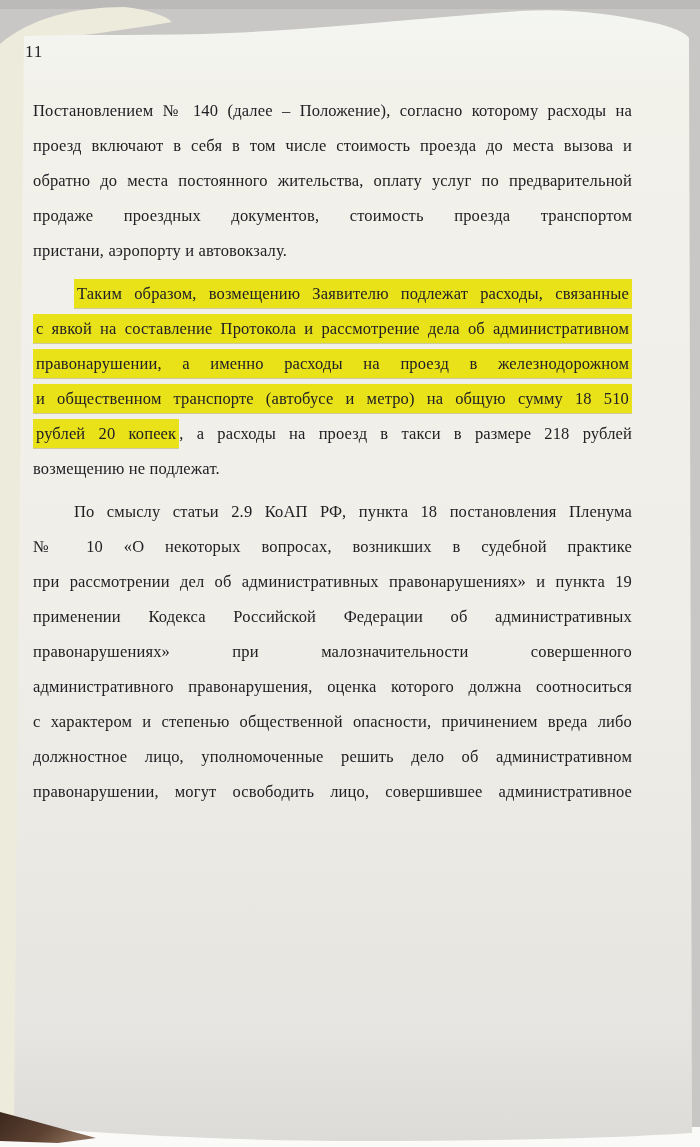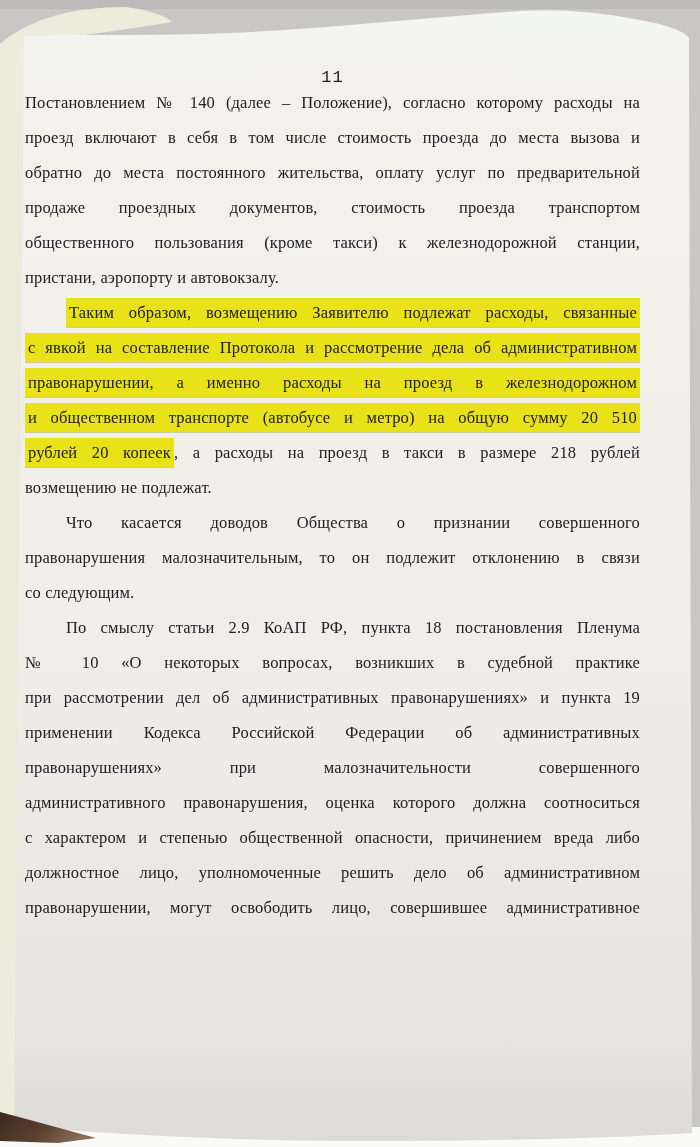--- a/index.html
+++ b/index.html
@@ -18,33 +18,32 @@
     width: 700px; height: 1147px;
     display: block;
   }
   .page-content {
     position: absolute; left: 0; top: 0;
     width: 700px; height: 1147px;
     color: var(--text, #212125);
   }
   .page-number {
     position: absolute;
-    top: 66px; left: 25px; width: 615px;
-    text-align: center;
+    top: 40px; left: 25px; width: 615px;
+    text-align: left;
     font-size: 17px;
     line-height: 24px;
     letter-spacing: 1px;
-    font-family: Liberation Mono, monospace;
   }
   .doc-body {
     position: absolute;
     top: 85px; left: 25px; width: 615px;
     font-size: 16.5px;
   }
-  .para { margin: 0; }
+  .para { margin: 8px; }
   .line {
     height: 35px;
     line-height: 35px;
     text-align: justify;
     text-align-last: justify;
     letter-spacing: 0.15px;
   }
   .line.left { text-align-last: left; }
   .line.indent { text-indent: 41px; }
   .hl {
@@ -89,35 +88,29 @@
   </svg>
 
   <div class="page-content">
     <div class="page-number">11</div>
     <div class="doc-body">
         <div class="para">
           <div class="line"><span>Постановлением № 140 (далее – Положение), согласно которому расходы на</span></div>
           <div class="line"><span>проезд включают в себя в том числе стоимость проезда до места вызова и</span></div>
           <div class="line"><span>обратно до места постоянного жительства, оплату услуг по предварительной</span></div>
           <div class="line"><span>продаже проездных документов, стоимость проезда транспортом</span></div>
-          <div class="line"><span>общественного пользования (кроме такси) к железнодорожной станции,</span></div>
           <div class="line left"><span>пристани, аэропорту и автовокзалу.</span></div>
         </div>
         <div class="para">
           <div class="line indent"><span class="hl">Таким образом, возмещению Заявителю подлежат расходы, связанные</span></div>
           <div class="line"><span class="hl">с явкой на составление Протокола и рассмотрение дела об административном</span></div>
           <div class="line"><span class="hl">правонарушении, а именно расходы на проезд в железнодорожном</span></div>
-          <div class="line"><span class="hl">и общественном транспорте (автобусе и метро) на общую сумму 20 510</span></div>
+          <div class="line"><span class="hl">и общественном транспорте (автобусе и метро) на общую сумму 18 510</span></div>
           <div class="line"><span class="hl">рублей 20 копеек</span><span>, а расходы на проезд в такси в размере 218 рублей</span></div>
           <div class="line left"><span>возмещению не подлежат.</span></div>
-        </div>
-        <div class="para">
-          <div class="line indent"><span>Что касается доводов Общества о признании совершенного</span></div>
-          <div class="line"><span>правонарушения малозначительным, то он подлежит отклонению в связи</span></div>
-          <div class="line left"><span>со следующим.</span></div>
         </div>
         <div class="para">
           <div class="line indent"><span>По смыслу статьи 2.9 КоАП РФ, пункта 18 постановления Пленума</span></div>
           <div class="line"><span>№ 10 «О некоторых вопросах, возникших в судебной практике</span></div>
           <div class="line"><span>при рассмотрении дел об административных правонарушениях» и пункта 19</span></div>
           <div class="line"><span>применении Кодекса Российской Федерации об административных</span></div>
           <div class="line"><span>правонарушениях» при малозначительности совершенного</span></div>
           <div class="line"><span>административного правонарушения, оценка которого должна соотноситься</span></div>
           <div class="line"><span>с характером и степенью общественной опасности, причинением вреда либо</span></div>
           <div class="line"><span>должностное лицо, уполномоченные решить дело об административном</span></div>

